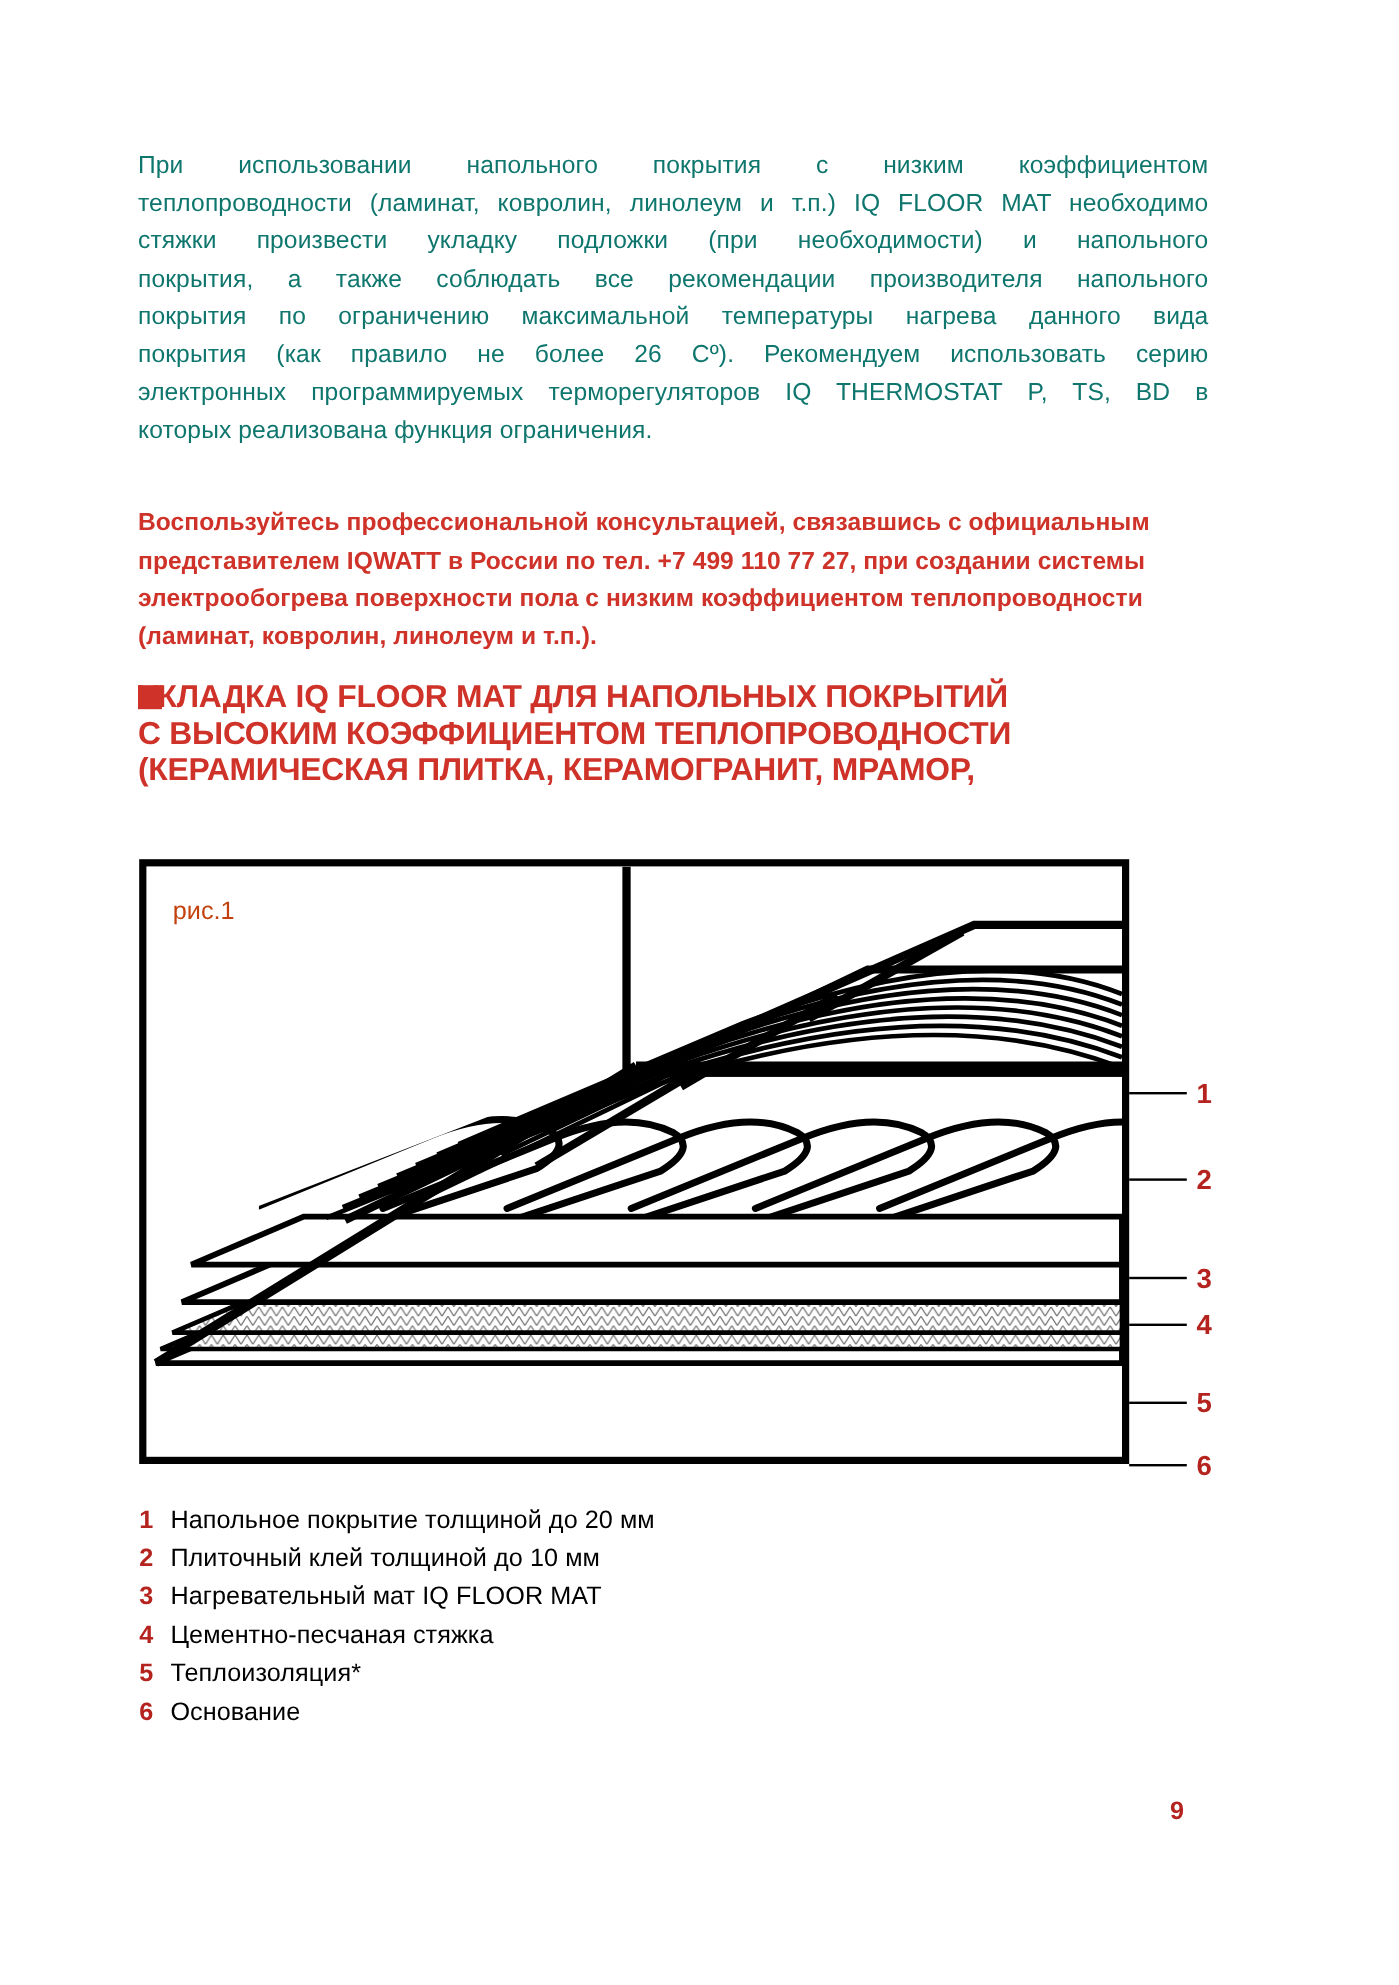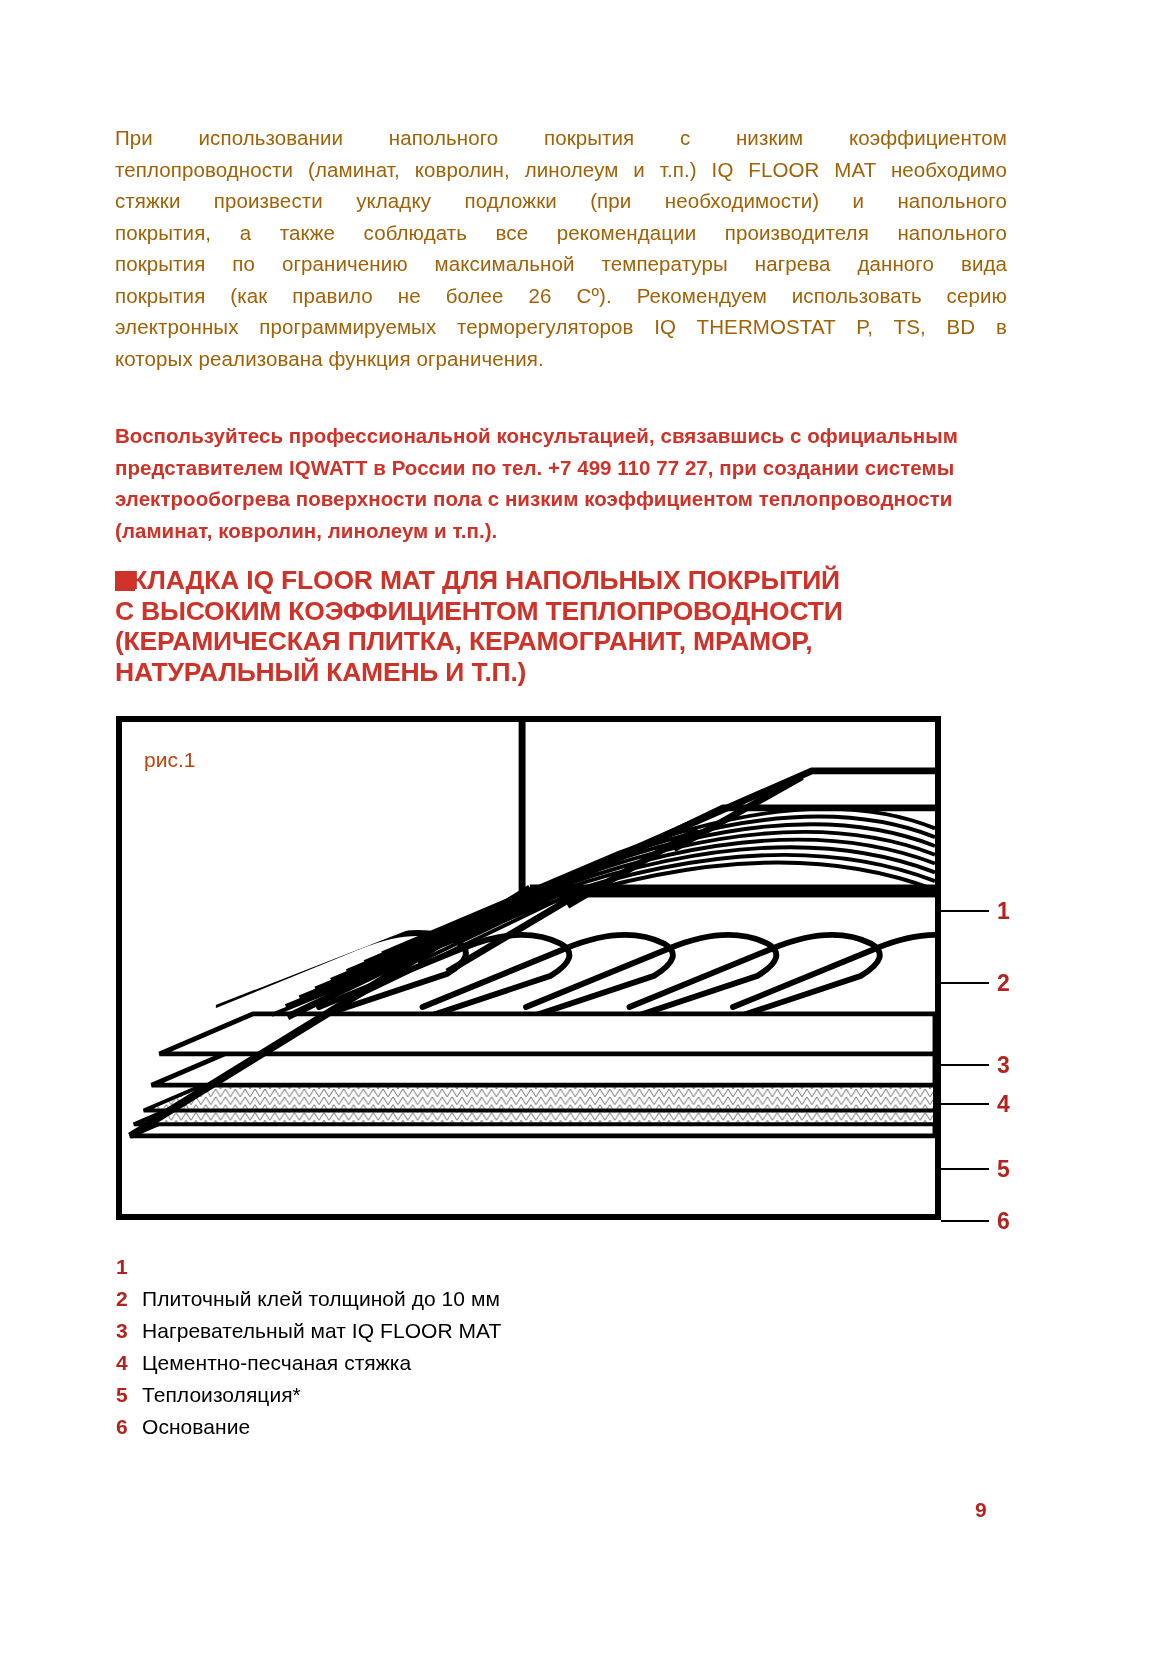--- a/index.html
+++ b/index.html
@@ -23,21 +23,21 @@
 
   
   .intro-para {
     position: absolute;
     left: 115px;
     top: 122px;
     width: 892px;
     font-size: 20.5px;
     line-height: 31.5px;
     text-align: justify;
-    color: #a16207;
+    color: #0f766e;
     font-weight: 500;
     letter-spacing: 0.1px;
   }
   .intro-para .last-line { text-align: left; }
 
   
   .red-para {
     position: absolute;
     left: 115px;
     top: 420px;
@@ -187,21 +187,20 @@
     <div>электрообогрева поверхности пола с низким коэффициентом теплопроводности</div>
     <div>(ламинат, ковролин, линолеум и т.п.).</div>
   </div>
 
   <div class="section-heading">
     <span class="bullet"></span>
     <div class="heading-text">
       <div>УКЛАДКА IQ FLOOR MAT ДЛЯ НАПОЛЬНЫХ ПОКРЫТИЙ</div>
       <div>С ВЫСОКИМ КОЭФФИЦИЕНТОМ ТЕПЛОПРОВОДНОСТИ</div>
       <div>(КЕРАМИЧЕСКАЯ ПЛИТКА, КЕРАМОГРАНИТ, МРАМОР,</div>
-      <div>НАТУРАЛЬНЫЙ КАМЕНЬ И Т.П.)</div>
     </div>
   </div>
 
   <div class="figure">
     <div class="figure-caption">рис.1</div>
 
     <svg class="figure-svg" viewBox="0 0 825 504" preserveAspectRatio="none">
       <defs>
 
         <pattern id="insu" width="10" height="8" patternUnits="userSpaceOnUse">
@@ -299,20 +298,21 @@
     </div>
     <div class="callout" style="top:492px;">
       <span class="leader"></span>
       <span class="num">6</span>
     </div>
   </div>
 
   <div class="legend">
     <div class="legend-row">
       <span class="lnum">1</span>
+      <span class="ltext">Напольное покрытие толщиной до 20 мм</span>
     </div>
     <div class="legend-row">
       <span class="lnum">2</span>
       <span class="ltext">Плиточный клей толщиной до 10 мм</span>
     </div>
     <div class="legend-row">
       <span class="lnum">3</span>
       <span class="ltext">Нагревательный мат IQ FLOOR MAT</span>
     </div>
     <div class="legend-row">

